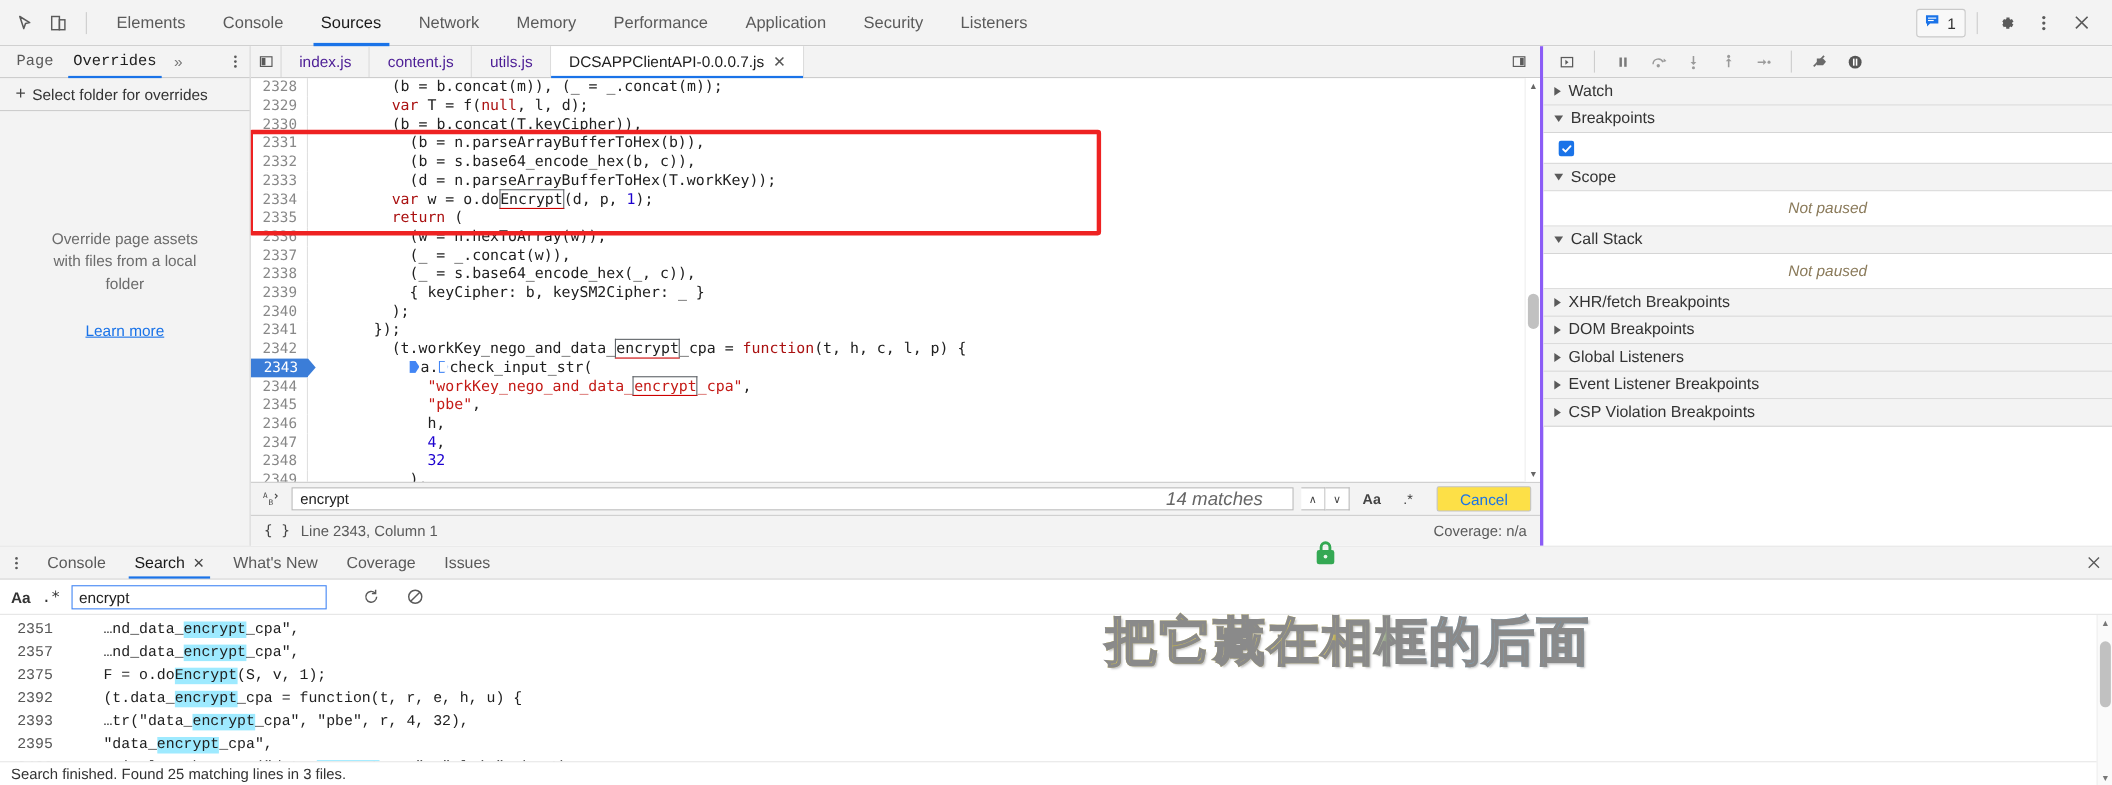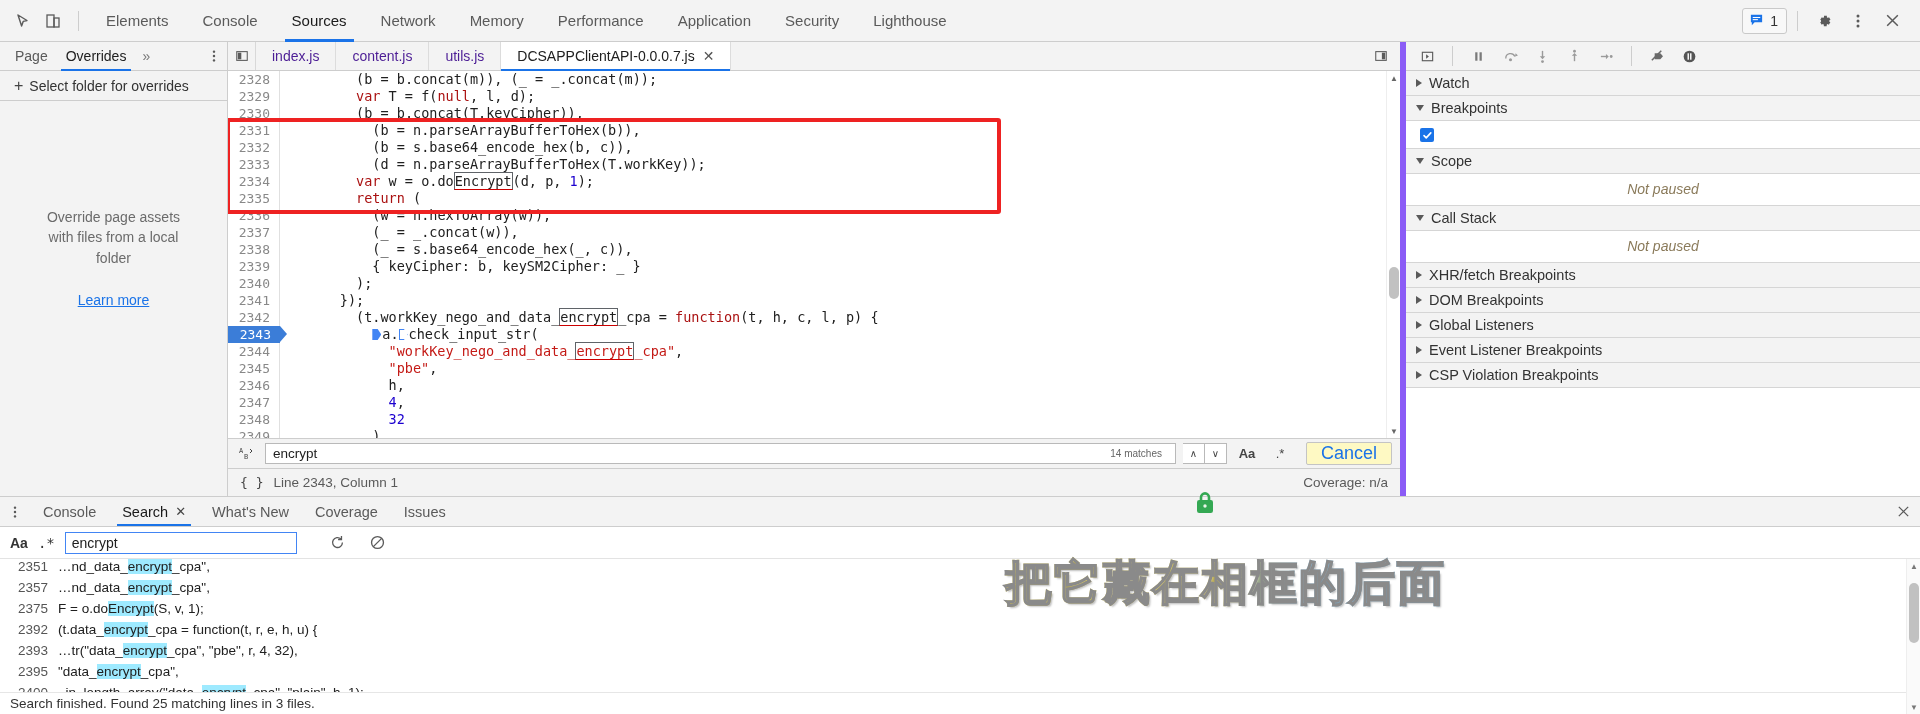--- a/index.html
+++ b/index.html
@@ -64,21 +64,21 @@
     background: #f3f3f3;
     border-right: 1px solid #cdcdcd;
     display: flex; flex-direction: column;
   }
   .nav-tabs {
     height: 29px; display: flex; align-items: center;
     border-bottom: 1px solid #cdcdcd; padding-left: 6px;
   }
   .nav-tab {
     padding: 0 9px; height: 29px; display: flex; align-items: center;
-    font-size: 14px; color: #5a5a5a; cursor: pointer; position: relative;
+    font-size: 14px; color: #5a5a5a; cursor: pointer; position: relative; font-family: Liberation Mono, monospace;
   }
   .nav-tab.active { color: #202020; }
   .nav-tab.active::after {
     content: ""; position: absolute; left: 4px; right: 4px; bottom: 0;
     height: 2px; background: #1a73e8;
   }
   .nav-more { padding: 0 7px; color: #777; font-size: 14px; cursor: pointer; }
   .nav-kebab { margin-left: auto; width: 26px; height: 26px; display: flex; align-items: center; justify-content: center; cursor: pointer; color: #5a5a5a; }
   .nav-action {
     height: 30px; display: flex; align-items: center; gap: 6px;
@@ -167,47 +167,47 @@
     height: 30px; min-height: 30px; display: flex; align-items: center;
     background: #f3f3f3; border-top: 1px solid #cdcdcd; padding: 0 8px; gap: 7px;
   }
   .find-ab { width: 22px; color: #444; display: flex; align-items: center; justify-content: center; }
   .find-input {
     flex: 1; height: 21px; background: #fff; border: 1px solid #b9b9b9;
     display: flex; align-items: center; padding: 0 7px; font-size: 13.5px; color: #202020;
     font-family: "Liberation Sans", sans-serif;
   }
   .find-input .val { flex: 1; }
-  .find-input .matches { color: #666; font-size: 10px; margin-right: 6px; }
+  .find-input .matches { color: #666; font-size: 17px; margin-right: 20px; font-style: italic; }
   .find-nav { display: flex; }
   .find-nav span {
     width: 22px; height: 21px; border: 1px solid #b9b9b9; border-left: none;
     background: #fff; display: flex; align-items: center; justify-content: center;
     color: #444; font-size: 10px; cursor: pointer;
   }
   .find-tog { width: 26px; height: 21px; display: flex; align-items: center; justify-content: center; cursor: pointer; color: #444; font-size: 13px; }
   .find-tog.bold { font-weight: bold; }
   .find-cancel {
-    min-width: 86px; height: 23px; border: 1px solid #c4c4c4; background: #fef9c3;
+    min-width: 86px; height: 23px; border: 1px solid #c4c4c4; background: #fde047;
     display: flex; align-items: center; justify-content: center;
-    color: #1a73e8; font-size: 18px; border-radius: 2px; cursor: pointer; margin-left: 6px;
+    color: #1a73e8; font-size: 14px; border-radius: 2px; cursor: pointer; margin-left: 6px;
   }
   
   .editor-status {
     height: 28px; min-height: 28px; display: flex; align-items: center;
     background: #f3f3f3; border-top: 1px solid #cdcdcd; padding: 0 12px; gap: 10px;
     font-size: 13.5px; color: #5a5a5a;
   }
   .editor-status .fmt { color: #444; font-family: "DejaVu Sans Mono", monospace; font-size: 13px; }
   .editor-status .cov { margin-left: auto; }
 
   
   .debugger {
     width: 520px; min-width: 520px;
-    border-left: 6px solid #8b5cf6;
+    border-left: 3px solid #8b5cf6;
     background: #fff; display: flex; flex-direction: column;
   }
   .dbg-toolbar {
     height: 29px; min-height: 29px; display: flex; align-items: center;
     background: #f3f3f3; border-bottom: 1px solid #cdcdcd; padding: 0 6px; gap: 2px;
   }
   .dbg-toolbar .icon-btn { width: 30px; height: 26px; color: #7a7a7a; }
   .dbg-sections { flex: 1; overflow: hidden; }
   .sec-head {
     height: 25px; display: flex; align-items: center; gap: 7px;
@@ -256,23 +256,23 @@
   .st-aa { font-weight: bold; font-size: 14px; color: #333; cursor: pointer; }
   .st-re { font-size: 14px; color: #333; cursor: pointer; font-family: "DejaVu Sans Mono", monospace; }
   .st-input {
     width: 232px; height: 22px; border: 1px solid #4285f4; background: #fff;
     display: flex; align-items: center; padding: 0 6px; font-size: 14px; color: #202020;
   }
   .st-icon { width: 26px; height: 24px; display: flex; align-items: center; justify-content: center; color: #5a5a5a; cursor: pointer; margin-left: 18px; }
 
   .results { flex: 1; overflow: hidden; position: relative; background: #fff; }
   .res-row {
-    display: flex; align-items: flex-start; height: 21px;
-    font-family: Liberation Sans, sans-serif;
-    font-size: 13.5px; color: #202020;
+    display: flex; align-items: flex-end; height: 21px;
+    font-family: Liberation Mono, monospace;
+    font-size: 13.5px; color: #202020; gap: 36px;
   }
   .res-ln { width: 58px; min-width: 58px; text-align: right; padding-right: 10px; color: #555; }
   .res-txt { white-space: pre; }
   .mark { background: #9eeaff; }
   .res-footer {
     position: absolute; left: 0; right: 0; bottom: 0; height: 22px;
     display: flex; align-items: center; padding-left: 10px;
     font-size: 13.5px; color: #333; background: #fff; border-top: 1px solid #e6e6e6;
   }
   .drawer-vsb { position: absolute; right: 0; top: 0; bottom: 0; width: 14px; background: #fafafa; border-left: 1px solid #eee; }
@@ -328,21 +328,21 @@
       <div class="panel-tab">
           <span>Performance</span>
         </div>
       <div class="panel-tab">
           <span>Application</span>
         </div>
       <div class="panel-tab">
           <span>Security</span>
         </div>
       <div class="panel-tab">
-          <span>Lighthouse</span>
+          <span>Listeners</span>
         </div>
     </div>
     <div class="topbar-right">
       <div class="msg-badge">
         <span>
           <svg width="15" height="15" viewBox="0 0 16 16">
               <path d="M2 3h12v8H6l-3 3v-3H2z" fill="#1a73e8"></path>
               <rect x="4" y="5.3" width="8" height="1.1" fill="#fff"></rect>
               <rect x="4" y="7.6" width="5.5" height="1.1" fill="#fff"></rect>
             </svg>

